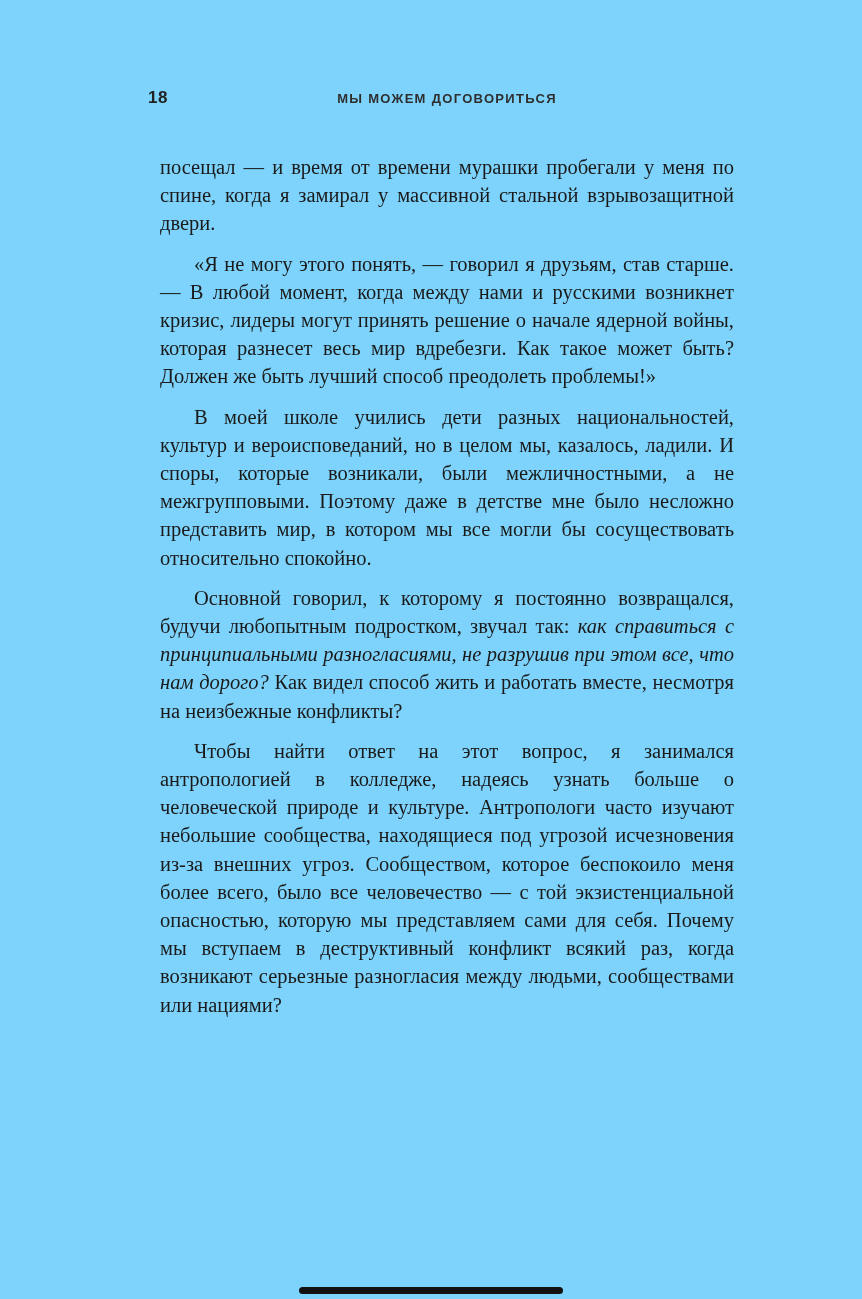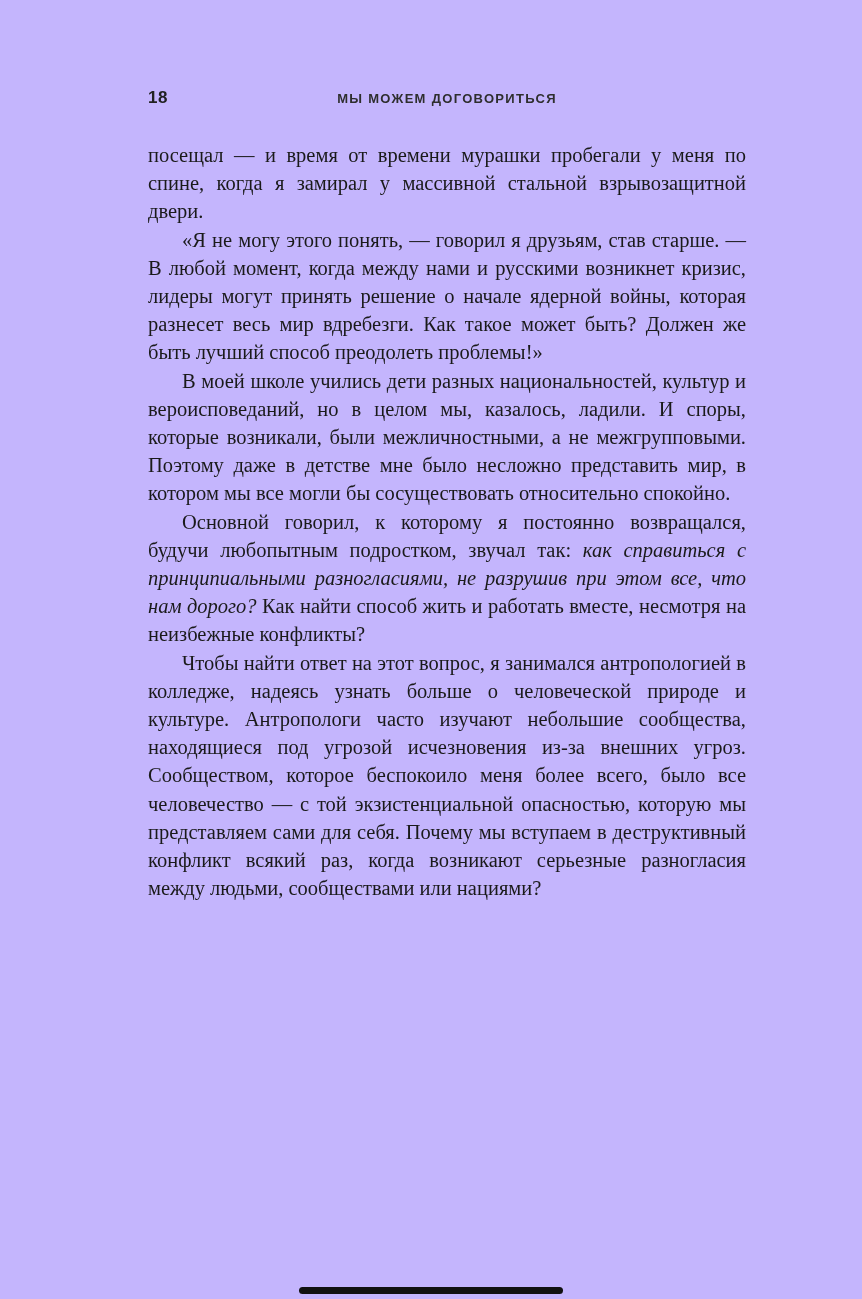--- a/index.html
+++ b/index.html
@@ -10,21 +10,21 @@
   body {
     width: 862px;
     height: 1299px;
     position: relative;
     overflow: hidden;
     font-family: "Liberation Serif", "DejaVu Serif", serif;
   }
   .page {
     position: absolute;
     inset: 0;
-    background: #c4b5fd;
+    background: #7dd3fc;
     color: #1a1a1a;
   }
   .page-header {
     position: absolute;
     left: 148px;
     top: 88px;
     width: 598px;
     height: 24px;
     text-align: center;
     font-family: "Liberation Sans", "DejaVu Sans", sans-serif;
@@ -51,21 +51,21 @@
     position: absolute;
     left: 148px;
     top: 141px;
     width: 598px;
     font-size: 20.5px;
     line-height: 28.2px;
     text-align: justify;
     color: #1a1a1a;
   }
   .para {
-    margin: 0;
+    margin: 12px;
     padding: 0;
   }
   .para.indent {
     text-indent: 34px;
   }
   .para em {
     font-style: italic;
   }
   .home-indicator {
     position: absolute;
@@ -90,21 +90,21 @@
 
   <main class="page-body">
 
     <p class="para no-indent"><span>посещал — и время от времени мурашки пробегали у меня по спине, когда я замирал у массивной стальной взрывозащитной двери.</span></p>
 
     <p class="para indent"><span>«Я не могу этого понять, — говорил я друзьям, став старше. — В любой момент, когда между нами и русскими возникнет кризис, лидеры могут принять решение о начале ядерной войны, которая разнесет весь мир вдребезги. Как такое может быть? Должен же быть лучший способ преодолеть проблемы!»</span></p>
 
     <p class="para indent"><span>В моей школе учились дети разных национальностей, культур и вероисповеданий, но в целом мы, казалось, ладили. И споры, которые возникали, были межличностными, а не межгрупповыми. Поэтому даже в детстве мне было несложно представить мир, в котором мы все могли бы сосуществовать относительно спокойно.</span></p>
 
 
-    <p class="para indent"><span>Основной говорил, к которому я постоянно возвращался, будучи любопытным подростком, звучал так: </span><em>как справиться с принципиальными разногласиями, не разрушив при этом все, что нам дорого?</em><span> Как найти способ жить и работать вместе, несмотря на неизбежные конфликты?</span></p>
+    <p class="para indent"><span>Основной говорил, к которому я постоянно возвращался, будучи любопытным подростком, звучал так: </span><em>как справиться с принципиальными разногласиями, не разрушив при этом все, что нам дорого?</em><span> Как видел способ жить и работать вместе, несмотря на неизбежные конфликты?</span></p>
 
     <p class="para indent"><span>Чтобы найти ответ на этот вопрос, я занимался антропологией в колледже, надеясь узнать больше о человеческой природе и культуре. Антропологи часто изучают небольшие сообщества, находящиеся под угрозой исчезновения из-за внешних угроз. Сообществом, которое беспокоило меня более всего, было все человечество — с той экзистенциальной опасностью, которую мы представляем сами для себя. Почему мы вступаем в деструктивный конфликт всякий раз, когда возникают серьезные разногласия между людьми, сообществами или нациями?</span></p>
 
   </main>
 
   <div class="home-indicator"></div>
 
 </div>
 
 </body></html>

